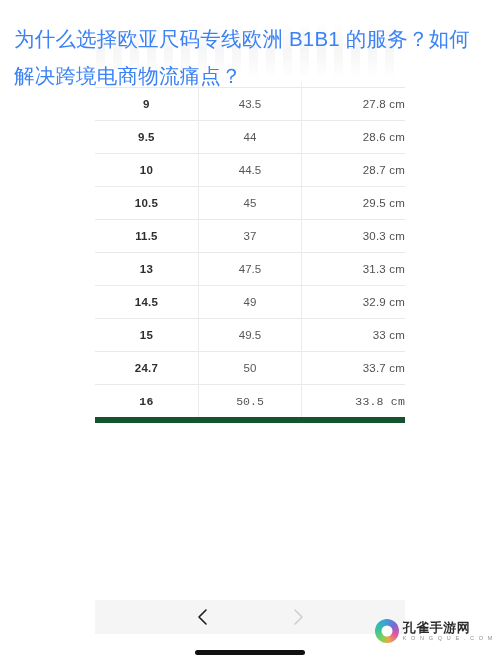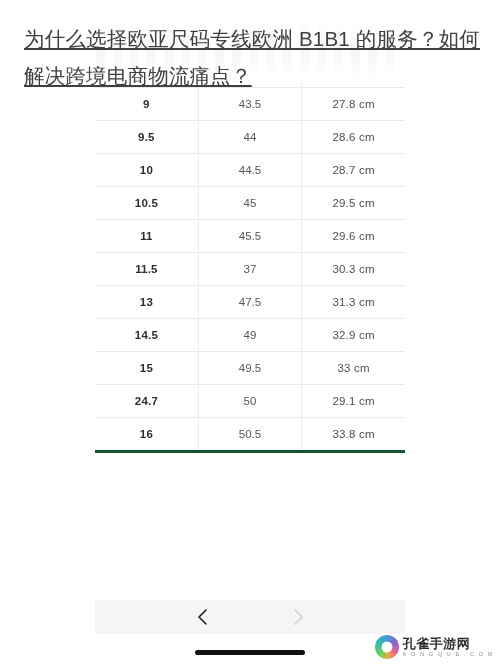--- a/index.html
+++ b/index.html
@@ -13,31 +13,30 @@
     position: relative;
     overflow: hidden;
     font-family: "Liberation Sans", "DejaVu Sans", sans-serif;
     color: #2b2b2b;
     -webkit-font-smoothing: antialiased;
   }
 
   
   .article-heading {
     position: absolute;
-    left: 24px;
+    left: 14px;
     top: 6px;
     width: 476px;
     font-size: 20.5px;
     line-height: 37px;
     letter-spacing: 0.2px;
-    color: #404040;
+    color: #3b82f6;
     font-weight: 400;
     z-index: 3;
     white-space: pre-wrap;
-    text-decoration: underline;
   }
 
   
   .bg-watermark {
     position: absolute;
     left: 96px;
     top: 22px;
     width: 300px;
     height: 60px;
     z-index: 1;
@@ -72,22 +71,22 @@
   .size-table td {
     height: 32px;
     border-top: 1px solid #e9e9e9;
     border-right: 1px solid #ededed;
     text-align: center;
     vertical-align: middle;
     font-size: 11.5px;
     color: #4a4a4a;
     padding: 0;
   }
-  .size-table td:last-child { border-right: none; }
-  .size-table tr:last-child td { border-bottom: 3px solid #14532d; }
+  .size-table td:last-child { border-right: none; text-align: right; }
+  .size-table tr:last-child td { border-bottom: 6px solid #14532d; font-family: Liberation Mono, monospace; }
   .size-table td.col-us {
     font-weight: 700;
     color: #2e2e2e;
     letter-spacing: 0.2px;
   }
   .size-table td.col-eu { color: #565656; }
   .size-table td.col-len { color: #4f4f4f; letter-spacing: 0.2px; }
 
   
   .pagination-bar {
@@ -124,21 +123,21 @@
     height: 5px;
     background: #111111;
     border-radius: 3px;
     z-index: 4;
   }
 
   
   .site-watermark {
     position: absolute;
     right: 6px;
-    bottom: 8px;
+    bottom: 24px;
     display: flex;
     align-items: center;
     gap: 4px;
     z-index: 5;
     opacity: 0.95;
   }
   .wm-logo {
     width: 24px;
     height: 24px;
     border-radius: 50%;
@@ -206,25 +205,20 @@
         <td class="col-us">10</td>
         <td class="col-eu">44.5</td>
         <td class="col-len">28.7 cm</td>
       </tr>
       <tr>
         <td class="col-us">10.5</td>
         <td class="col-eu">45</td>
         <td class="col-len">29.5 cm</td>
       </tr>
       <tr>
-        <td class="col-us">11</td>
-        <td class="col-eu">45.5</td>
-        <td class="col-len">29.6 cm</td>
-      </tr>
-      <tr>
         <td class="col-us">11.5</td>
         <td class="col-eu">37</td>
         <td class="col-len">30.3 cm</td>
       </tr>
       <tr>
         <td class="col-us">13</td>
         <td class="col-eu">47.5</td>
         <td class="col-len">31.3 cm</td>
       </tr>
       <tr>
@@ -233,21 +227,21 @@
         <td class="col-len">32.9 cm</td>
       </tr>
       <tr>
         <td class="col-us">15</td>
         <td class="col-eu">49.5</td>
         <td class="col-len">33 cm</td>
       </tr>
       <tr>
         <td class="col-us">24.7</td>
         <td class="col-eu">50</td>
-        <td class="col-len">29.1 cm</td>
+        <td class="col-len">33.7 cm</td>
       </tr>
       <tr>
         <td class="col-us">16</td>
         <td class="col-eu">50.5</td>
         <td class="col-len">33.8 cm</td>
       </tr>
     </tbody>
 </table>
 
 <div class="pagination-bar">

